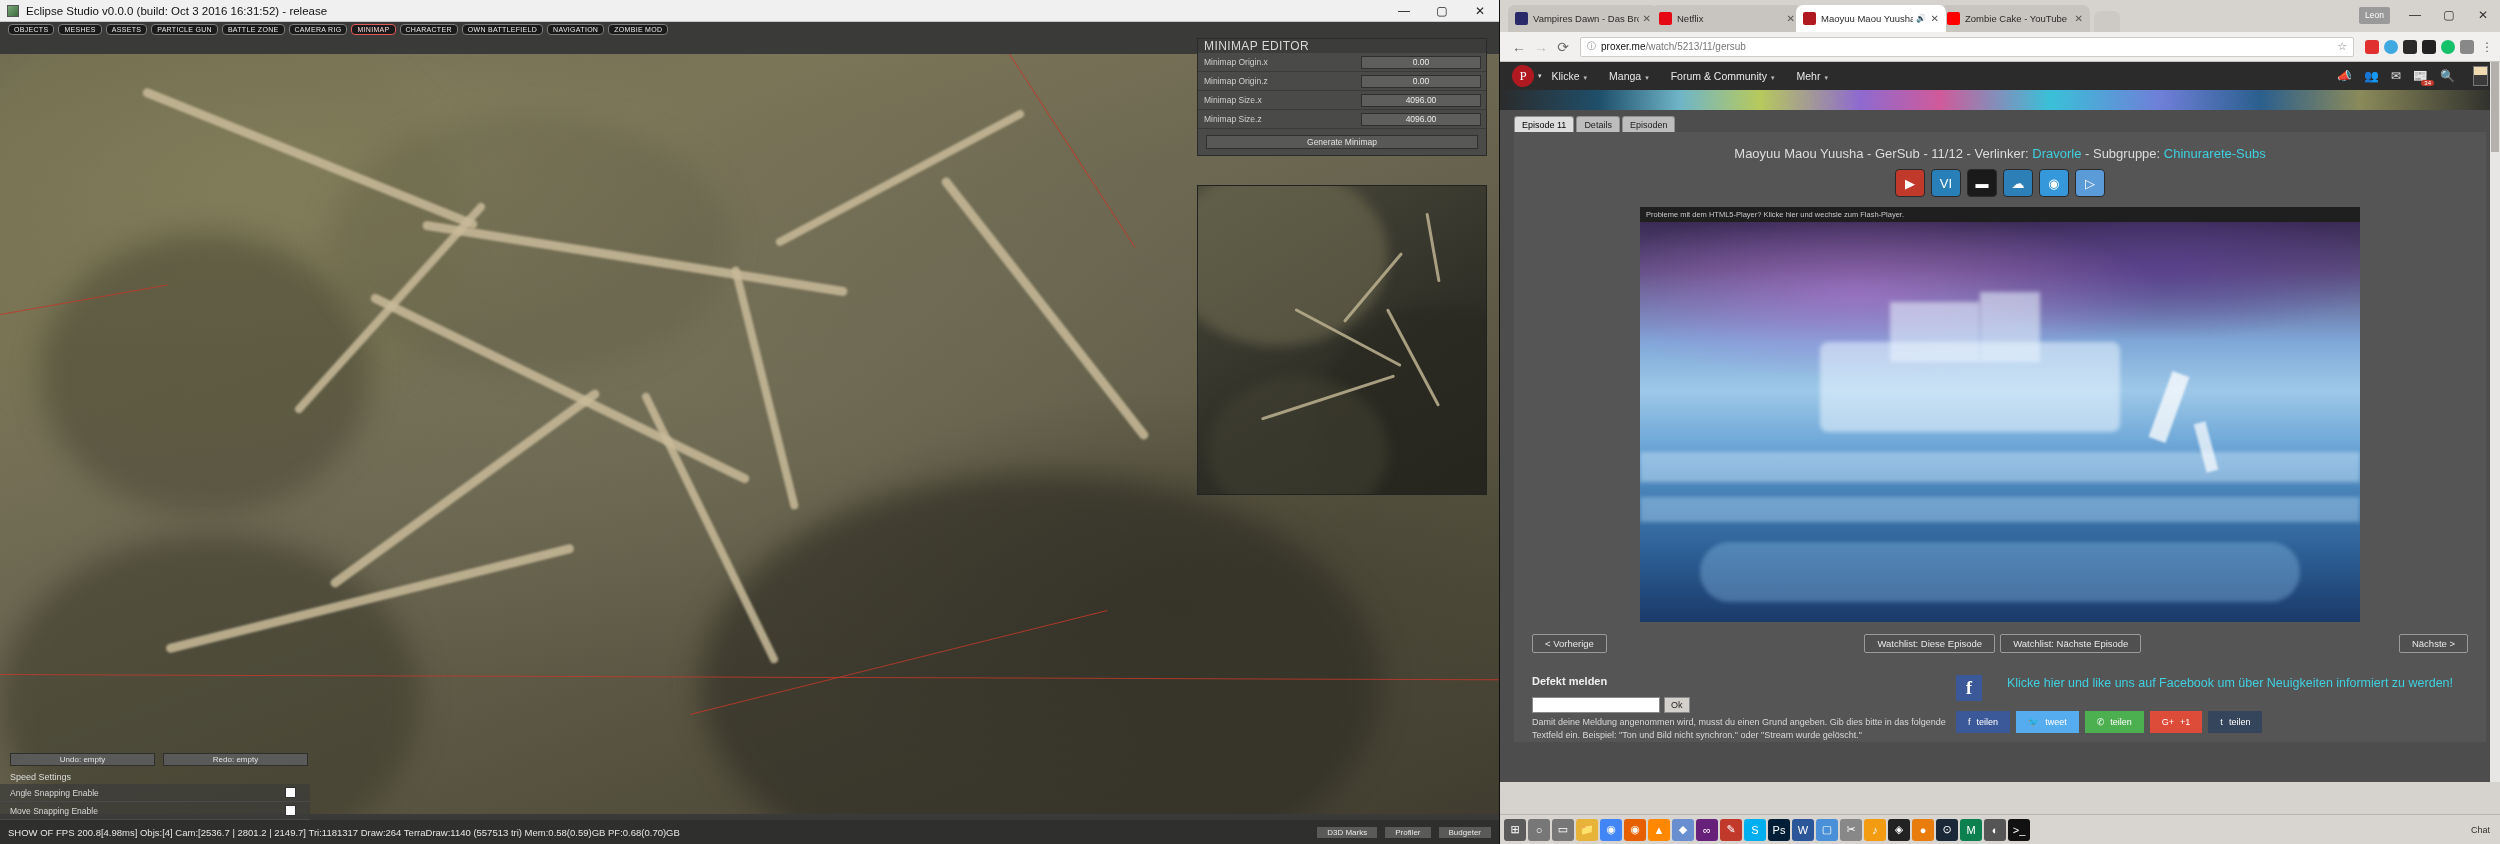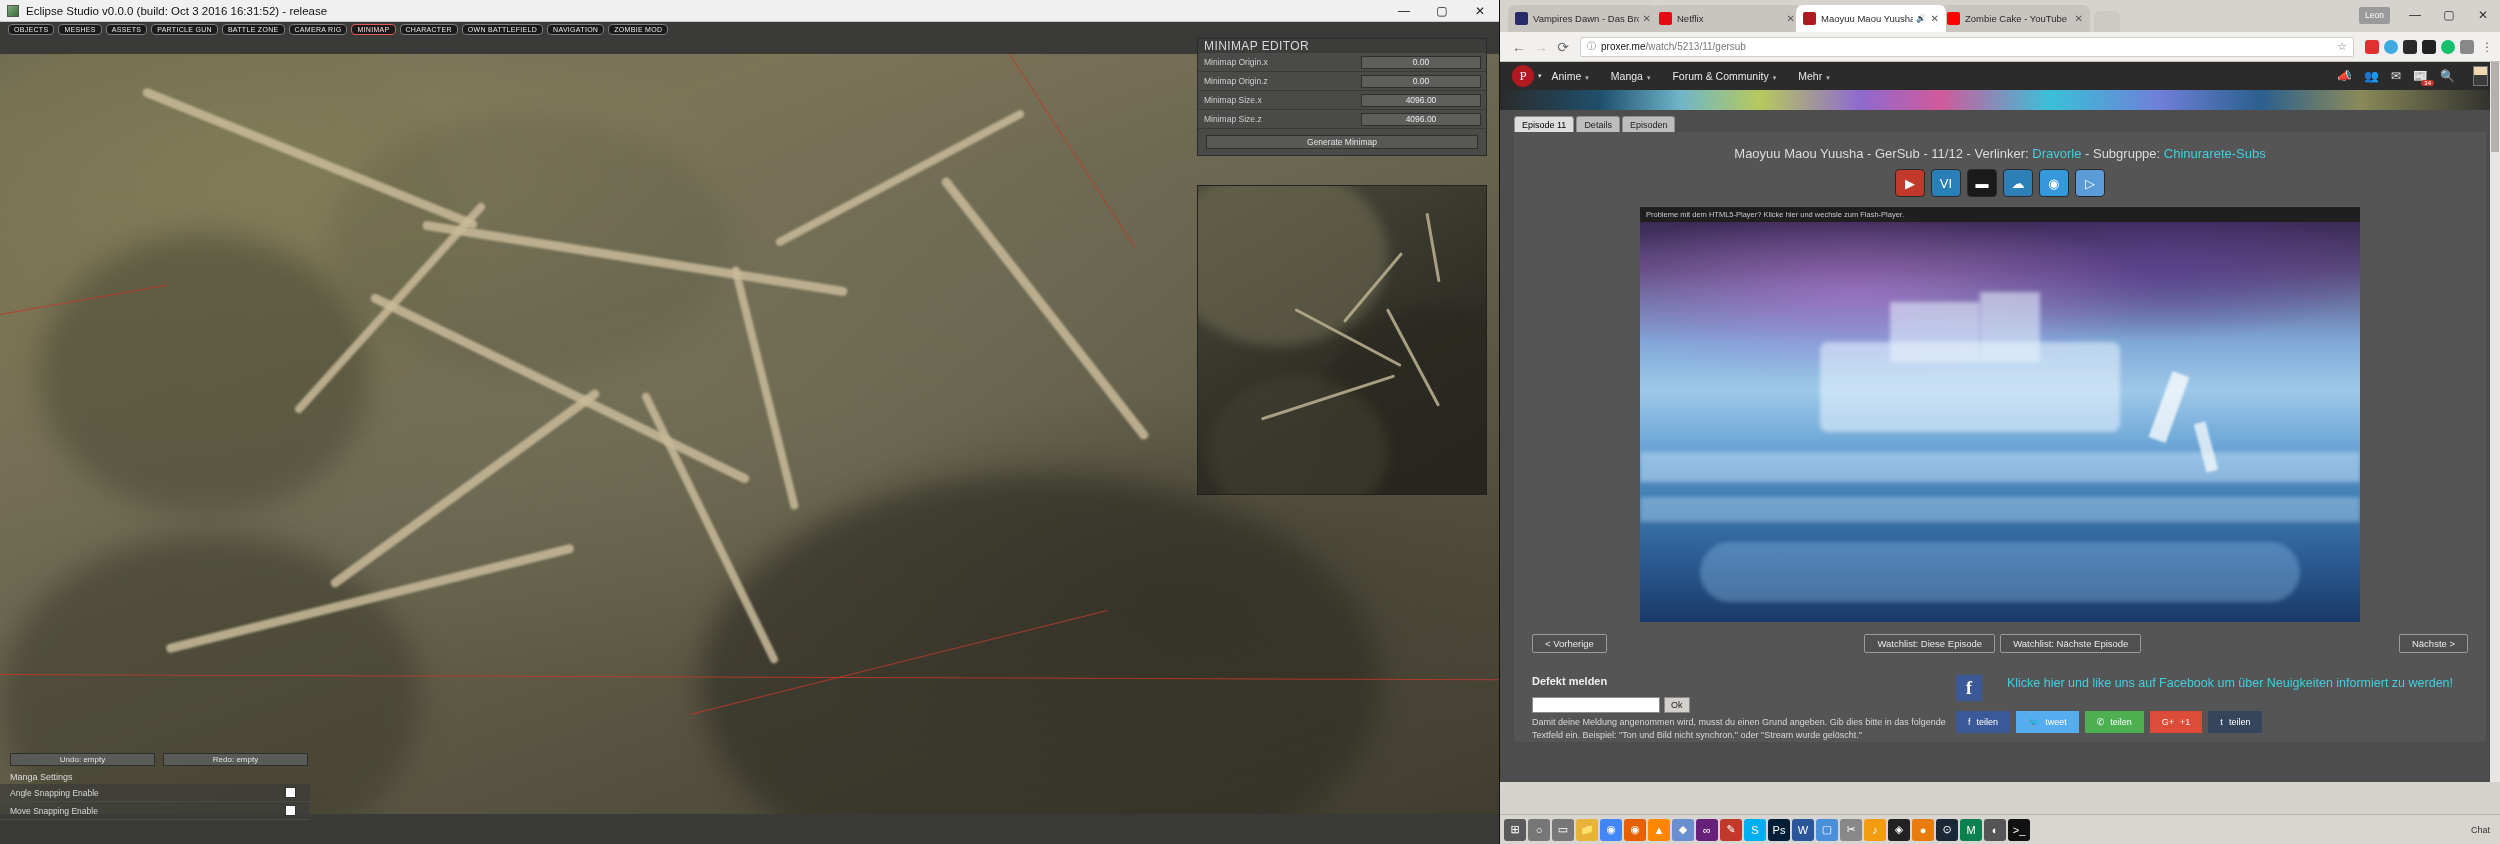--- a/index.html
+++ b/index.html
@@ -237,31 +237,39 @@
       <div class="mm-p-path" style="left:160px;top:170px;width:110px;height:3px;transform:rotate(62deg);"></div>
       <div class="mm-p-path" style="left:60px;top:210px;width:140px;height:3px;transform:rotate(-18deg);"></div>
       <div class="mm-p-path" style="left:200px;top:60px;width:70px;height:3px;transform:rotate(80deg);"></div>
     </div>
 
     <div class="ed-bottom">
       <div class="ed-urrow">
         <div class="ed-ur">Undo: empty</div>
         <div class="ed-ur">Redo: empty</div>
       </div>
-      <div class="picker-hdr">Manga Settings</div>
+      <div class="picker-hdr">Speed Settings</div>
       <div class="pk-row">
         <div class="pk-lab">Angle Snapping Enable</div>
         <div class="pk-chk"></div>
       </div>
       <div class="pk-row">
         <div class="pk-lab">Move Snapping Enable</div>
         <div class="pk-chk"></div>
       </div>
     </div>
 
+    <div class="ed-status">
+      <div class="ed-status-txt">SHOW OF FPS 200.8[4.98ms] Objs:[4] Cam:[2536.7 | 2801.2 | 2149.7] Tri:1181317 Draw:264 TerraDraw:1140 (557513 tri) Mem:0.58(0.59)GB PF:0.68(0.70)GB</div>
+      <div class="ed-status-btns" id="ed-sbtns">
+          <div class="ed-sbtn">D3D Marks</div>
+          <div class="ed-sbtn">Profiler</div>
+          <div class="ed-sbtn">Budgeter</div>
+        </div>
+    </div>
   </div>
 
   <div class="browser">
 
     <div class="ch-tabstrip" id="ch-tabs">
         <div class="ch-tab">
           <div class="ch-fav" style="background: rgb(42, 42, 106);"></div>
           <div class="ch-tab-t">Vampires Dawn - Das Bro</div>
           <div class="ch-x">✕</div>
         </div>
@@ -306,21 +314,21 @@
       <div class="ch-ext" style="background:#15c26b;border-radius:50%;"></div>
       <div class="ch-ext" style="background:#888;"></div>
       <div class="ch-menu">⋮</div>
     </div>
 
     <div class="px">
       <div class="px-nav">
         <div class="px-logo">P</div>
         <div class="px-logo-c">▾</div>
         <div id="px-nav-items" style="display:flex;align-items:center;">
-            <div class="px-nitem"><span>Anime</span><i>▾</i></div>
+            <div class="px-nitem"><span>Klicke</span><i>▾</i></div>
             <div class="px-nitem"><span>Manga</span><i>▾</i></div>
             <div class="px-nitem"><span>Forum &amp; Community</span><i>▾</i></div>
             <div class="px-nitem"><span>Mehr</span><i>▾</i></div>
           </div>
         <div class="px-nicons">
           <div class="px-ni">📣</div>
           <div class="px-ni">👥</div>
           <div class="px-ni">✉</div>
           <div class="px-ni">📰<span class="px-badge">34</span></div>
           <div class="px-ni">🔍</div>

